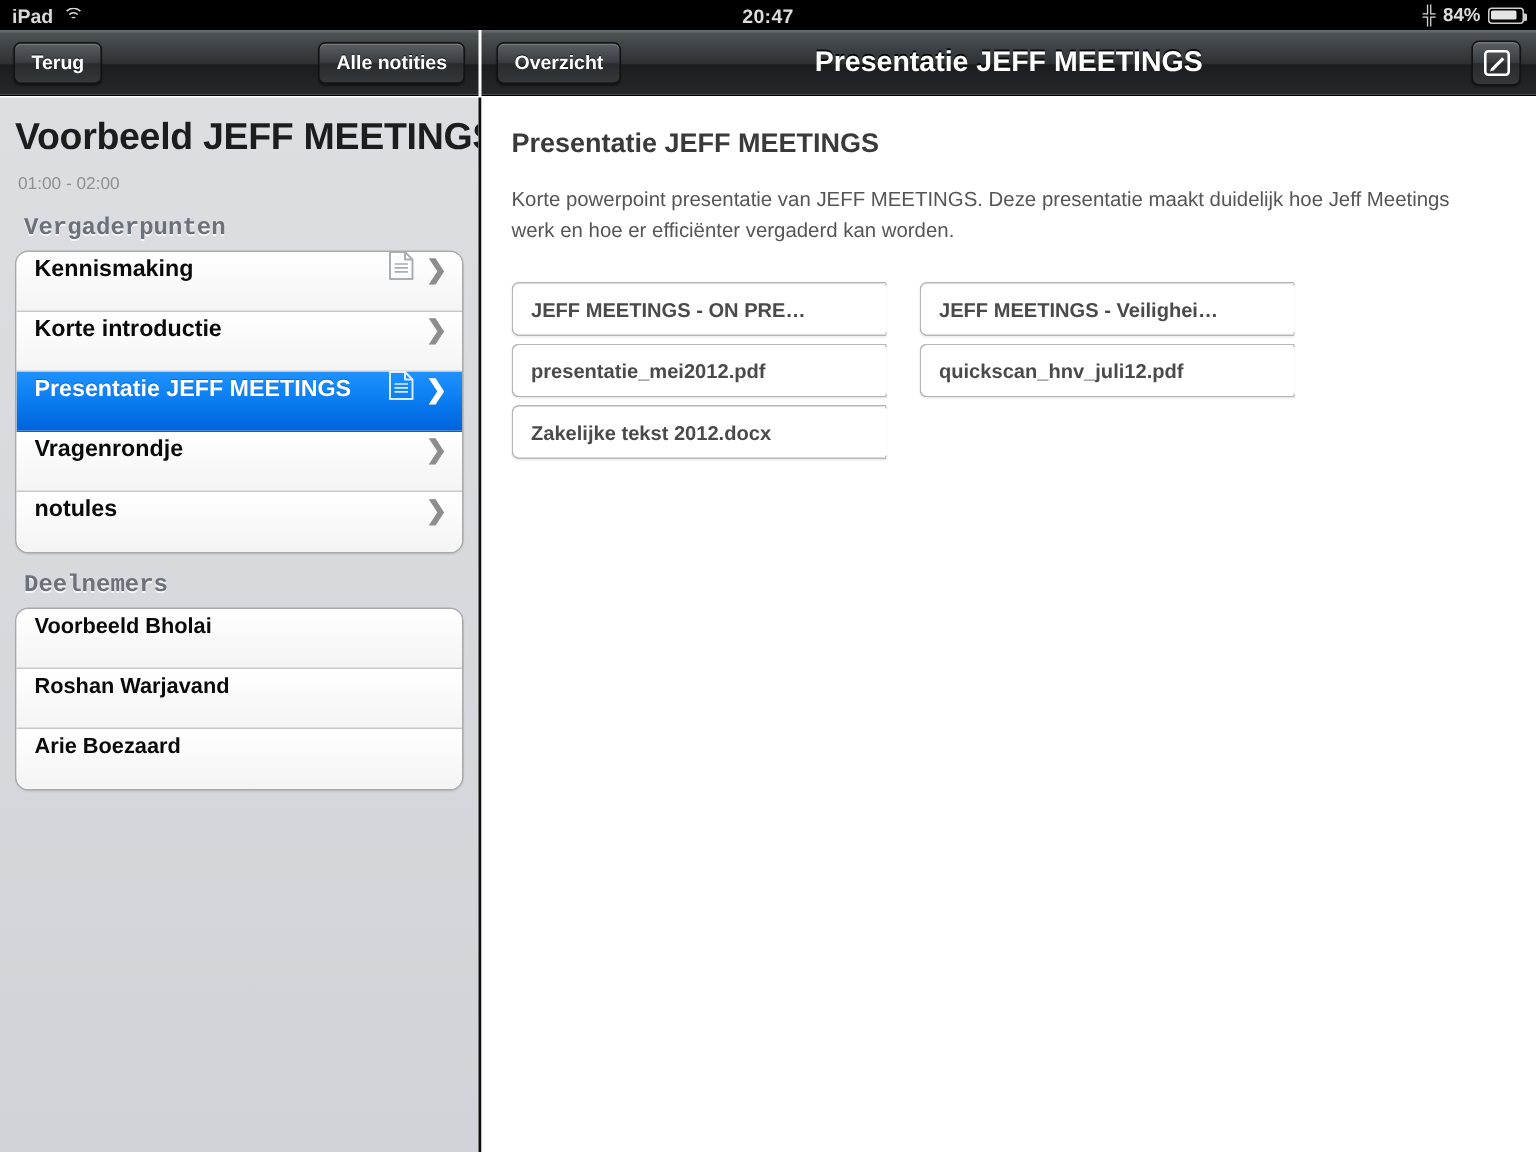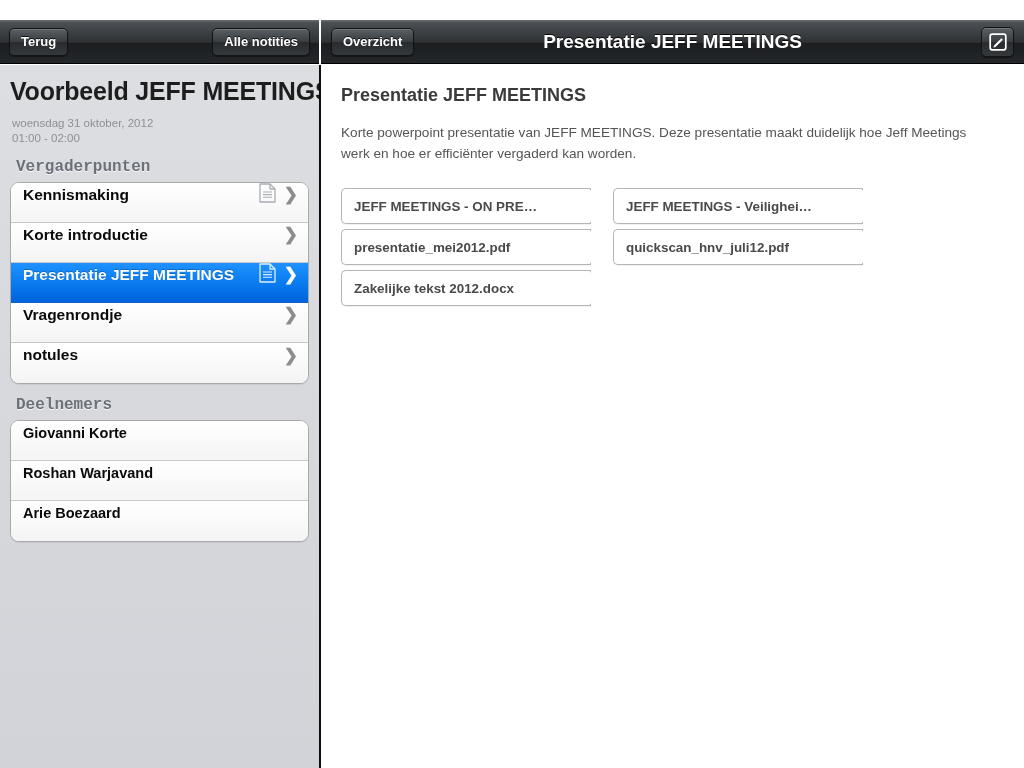--- a/index.html
+++ b/index.html
@@ -149,20 +149,38 @@
   .chip .tip{
     position:absolute; right:-18px; top:-1px; width:20px; height:36px; pointer-events:none;
   }
   .chip .tip svg{ display:block; }
 </style>
 </head>
 <body>
 
 <div id="app">
 
+  <div class="statusbar">
+    <div class="sb-left">
+      <span>iPad</span>
+      <span class="wifi-icon">
+          <i></i>
+          <i></i>
+          <i></i>
+        </span>
+    </div>
+    <div class="sb-center">20:47</div>
+    <div class="sb-right">
+      <span class="bt-icon">╬</span>
+      <span class="pct">84%</span>
+      <span class="batt">
+          <span id="batt-fill" style="width: 84%;"></span>
+        </span>
+    </div>
+  </div>
 
   <div class="toolbar left">
     <button class="tbtn">Terug</button>
     <button class="tbtn">Alle notities</button>
   </div>
 
   <div class="toolbar right">
     <div class="tb-title">Presentatie JEFF MEETINGS</div>
     <button class="tbtn" style="position:relative;z-index:2;">Overzicht</button>
     <div class="compose-btn">
@@ -170,21 +188,20 @@
         <rect x="1.2" y="1.2" width="15.6" height="15.6" rx="2" fill="none" stroke="#fff" stroke-width="1.7"></rect>
         <path d="M5 12.6 L12.4 5.2 L13.9 6.7 L6.5 14.1 Z" fill="#fff"></path>
         <path d="M4.4 14.6 L5.1 12.3 L6.7 13.9 Z" fill="#fff"></path>
       </svg>
     </div>
   </div>
 
   <div class="sidebar">
     <div class="note-title">Voorbeeld JEFF MEETINGS</div>
     <div class="note-date">
-      <div>woensdag 31 oktober, 2012</div>
       <div>01:00 - 02:00</div>
     </div>
 
     <div class="sec-header">Vergaderpunten</div>
     <div class="group" id="agenda-group">
         <div class="row">
           <span class="label">Kennismaking</span>
           <span class="doc"><svg width="17" height="20" viewBox="0 0 17 20">
               <path d="M1 1 h10 l5 5 v13 h-15 z" fill="none" stroke="#9aa0a6" stroke-width="1.3" stroke-linejoin="round"></path>
               <path d="M11 1 v5 h5" fill="none" stroke="#9aa0a6" stroke-width="1.3" stroke-linejoin="round"></path>
@@ -211,21 +228,21 @@
         </div>
         <div class="row">
           <span class="label">notules</span>
           <span class="chev">❯</span>
         </div>
       </div>
 
     <div class="sec-header">Deelnemers</div>
     <div class="group" id="participants-group">
         <div class="row person">
-          <span class="label">Giovanni Korte</span>
+          <span class="label">Voorbeeld Bholai</span>
         </div>
         <div class="row person">
           <span class="label">Roshan Warjavand</span>
         </div>
         <div class="row person">
           <span class="label">Arie Boezaard</span>
         </div>
       </div>
   </div>
 

